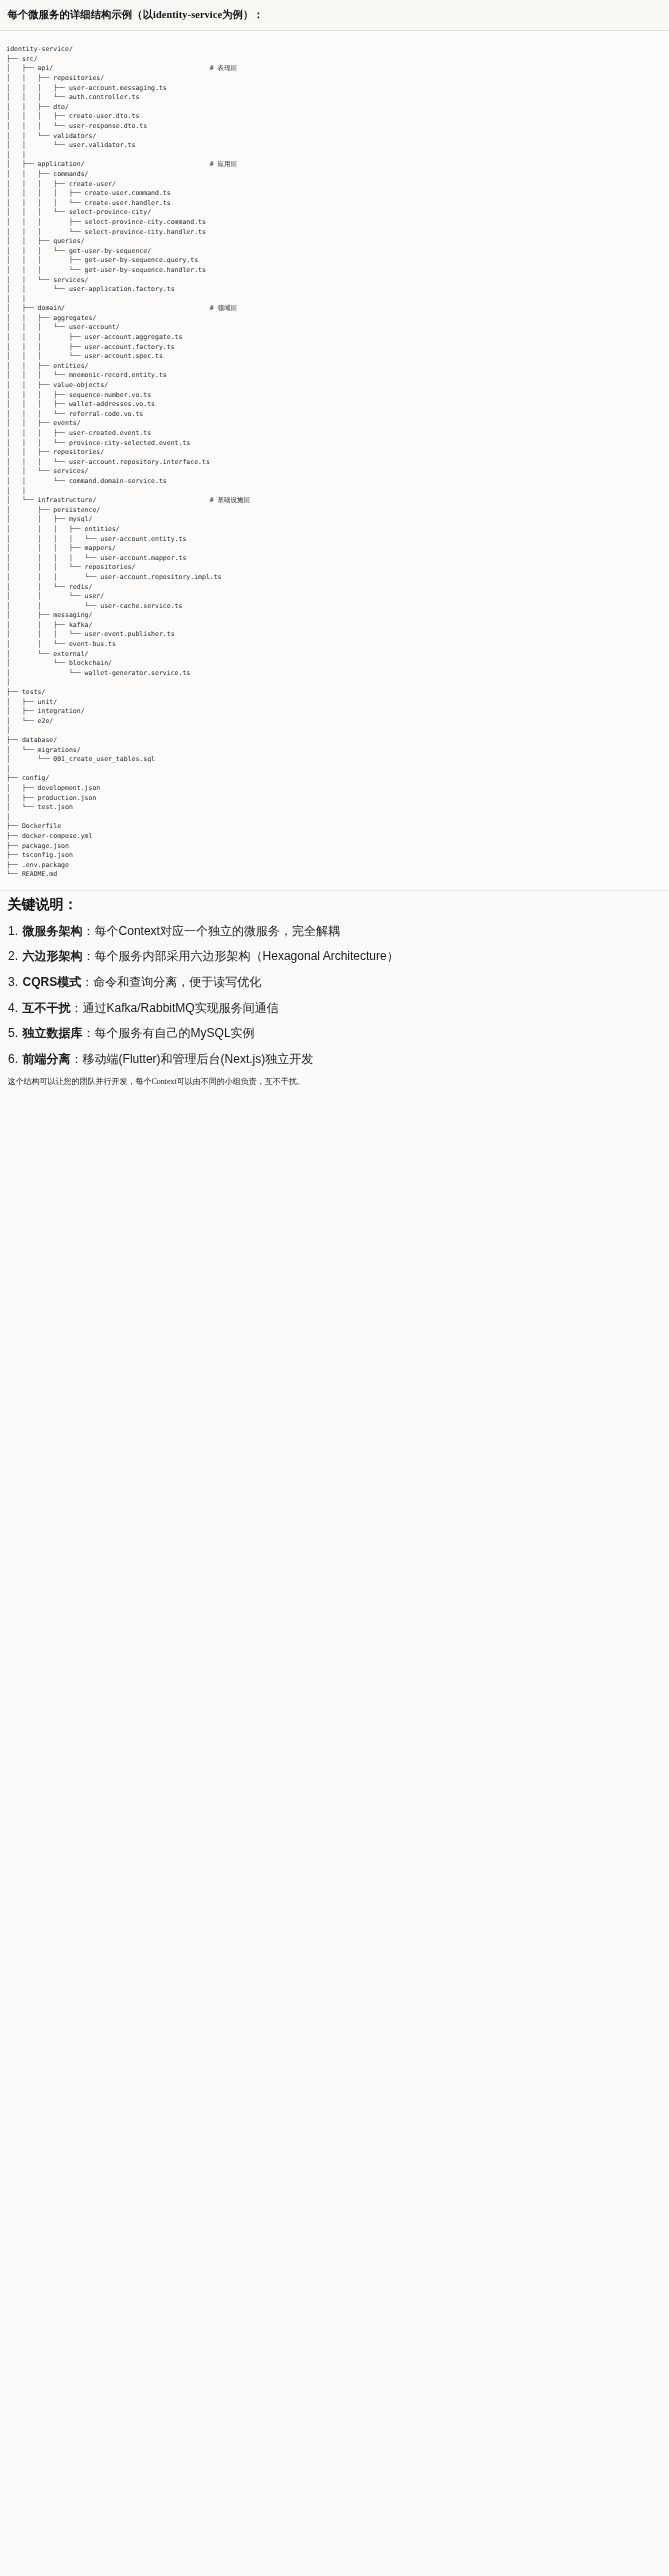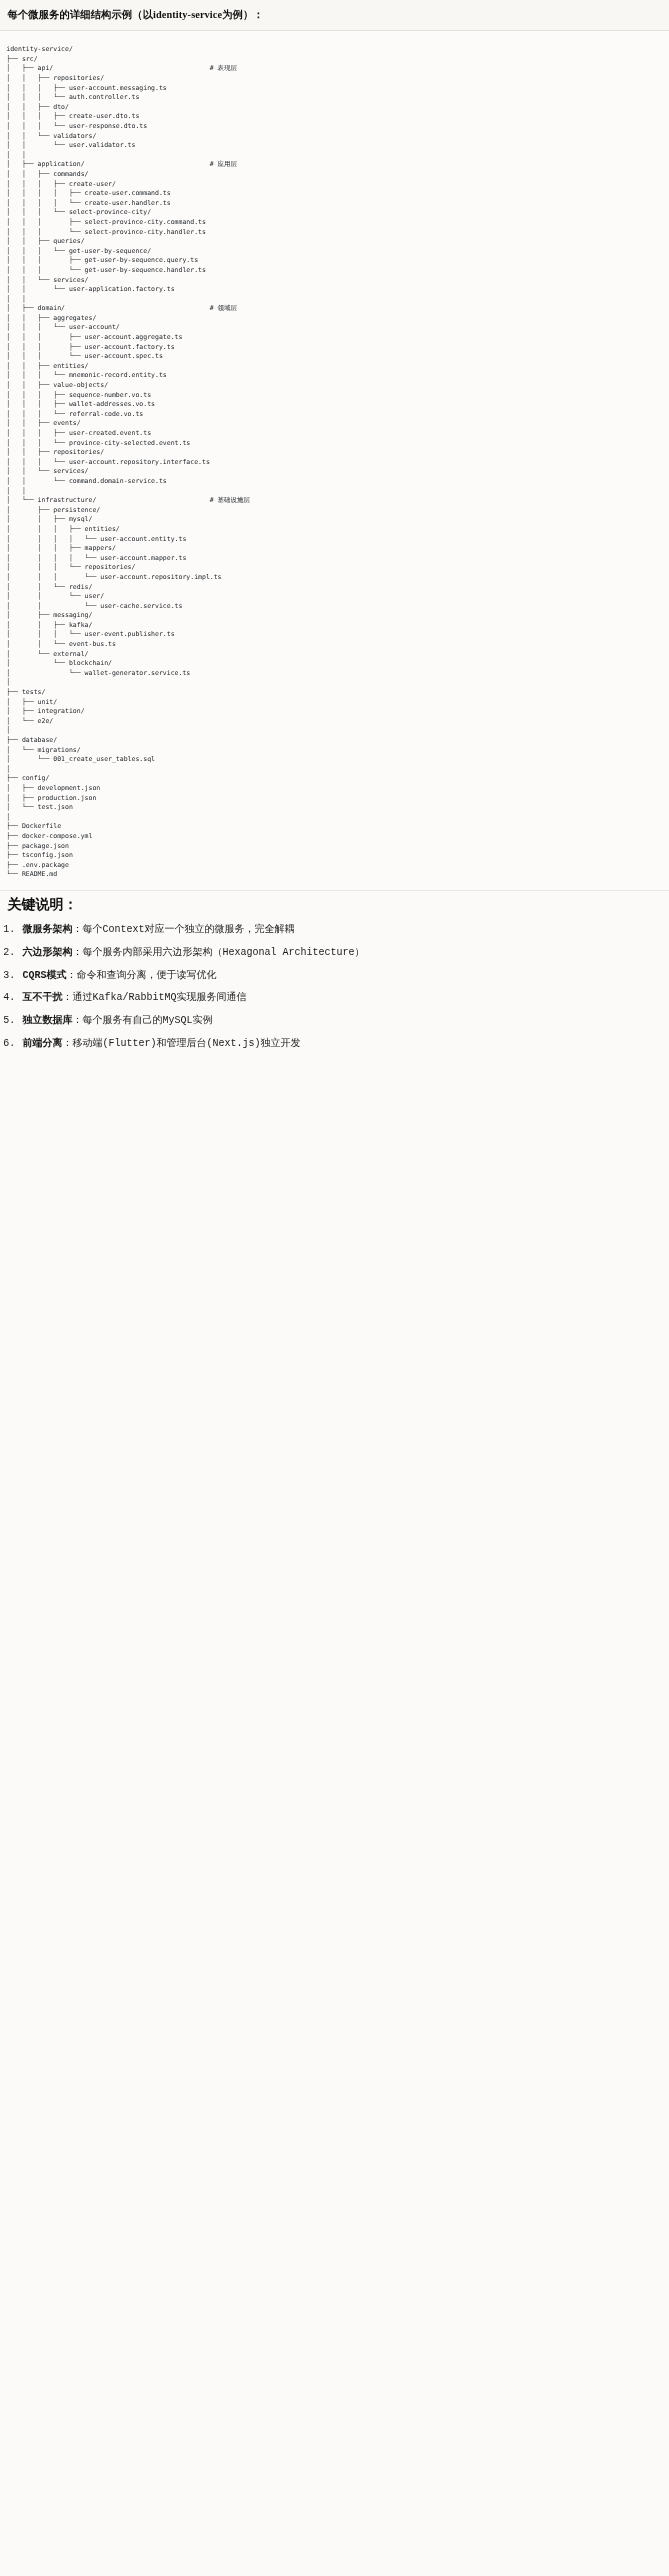--- a/index.html
+++ b/index.html
@@ -72,22 +72,22 @@
     font-family: "Liberation Serif", "DejaVu Serif", serif;
     font-weight: bold;
     font-size: 14px;
     line-height: 1.2;
     color: #111111;
   }
   ol.notes-list {
     margin: 0;
     padding: 0 0 0 13.8px;
     list-style: decimal;
-    font-family: Liberation Mono, monospace;
-    font-size: 10px;
+    font-family: Liberation Sans, sans-serif;
+    font-size: 12px;
     color: #1a1a1a;
   }
   ol.notes-list > li {
     margin: 0 0 9.4px 0;
     line-height: 1.35;
     padding-left: 1.3px;
   }
   ol.notes-list > li .k {
     font-weight: bold;
   }
@@ -204,16 +204,17 @@
   <div class="notes">
     <h2 class="notes-title">关键说明：</h2>
     <ol class="notes-list" id="notes-list">
         <li><span class="k">微服务架构</span><span class="v">：</span><span class="v">每个Context对应一个独立的微服务，完全解耦</span></li>
         <li><span class="k">六边形架构</span><span class="v">：</span><span class="v">每个服务内部采用六边形架构（Hexagonal Architecture）</span></li>
         <li><span class="k">CQRS模式</span><span class="v">：</span><span class="v">命令和查询分离，便于读写优化</span></li>
         <li><span class="k">互不干扰</span><span class="v">：</span><span class="v">通过Kafka/RabbitMQ实现服务间通信</span></li>
         <li><span class="k">独立数据库</span><span class="v">：</span><span class="v">每个服务有自己的MySQL实例</span></li>
         <li><span class="k">前端分离</span><span class="v">：</span><span class="v">移动端(Flutter)和管理后台(Next.js)独立开发</span></li>
       </ol>
+    <p class="closing">这个结构可以让您的团队并行开发，每个Context可以由不同的小组负责，互不干扰。</p>
   </div>
 
 </div>
 
 
 </body></html>

